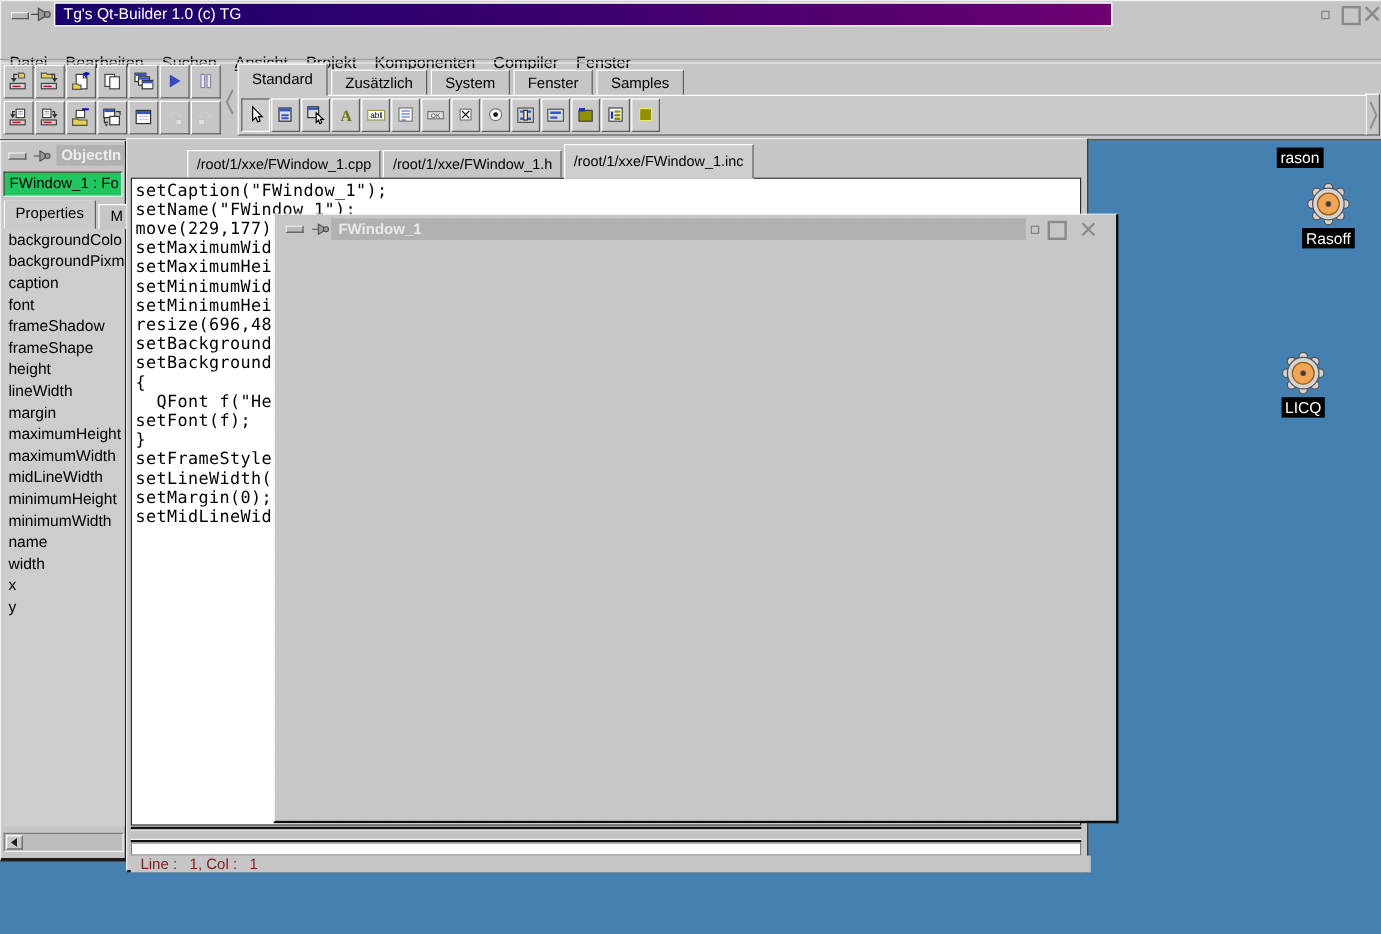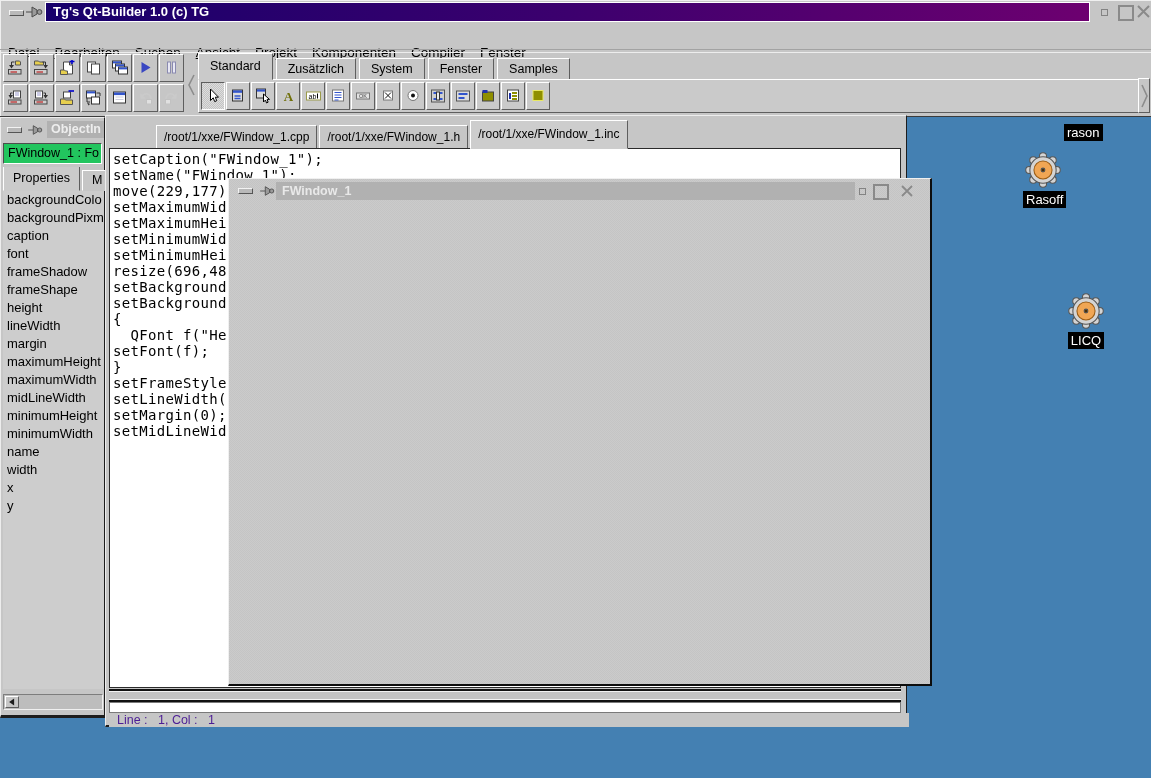--- a/index.html
+++ b/index.html
@@ -6,23 +6,23 @@
   body{
     width:1151px;height:778px;position:relative;overflow:hidden;
     background:#4480b2;
     font-family:"Liberation Sans",sans-serif;
     -webkit-font-smoothing:none;
   }
   .abs{position:absolute;}
   
   #topbar{left:0;top:0;width:1151px;height:117px;background:#c6c6c6;
     border-bottom:1px solid #3c3c3c;box-shadow:inset 1px 1px 0 #efefef;box-sizing:border-box;}
-  #main-titlebar{left:45px;top:2px;width:1045px;height:20px;box-sizing:border-box;
+  #main-titlebar{left:45px;top:2px;width:882px;height:20px;box-sizing:border-box;
     border:1px solid #ffffff;background:linear-gradient(90deg,#17006b,#3c006e,#6d0070);
-    color:#ffffff;font-size:13px;font-weight:bold;line-height:17px;padding-left:7px;
+    color:#ffffff;font-size:13px;font-weight:normal;line-height:17px;padding-left:7px;
     white-space:nowrap;overflow:hidden;}
   .dash{width:13px;height:4px;background:#b9b9b9;border:1px solid;border-color:#f2f2f2 #555 #555 #f2f2f2;}
   .wmdot{width:5px;height:5px;border:1px solid #838383;background:transparent;}
   .wmmax{width:12px;height:12px;border:2px solid #8a8a8a;background:transparent;}
   .wmx{line-height:0;}
   #menubar{left:8px;top:28px;height:19px;font-size:13.5px;color:#000;white-space:nowrap;}
   .menu-item{display:inline-block;margin-right:15px;cursor:default;margin-top:17px;}
   .menu-item u{text-decoration:underline;}
   #menuline{left:0;top:49px;width:1151px;height:2px;border-top:1px solid #a2a2a2;border-bottom:1px solid #ededed;}
   
@@ -82,21 +82,21 @@
     border:1px solid #2a2a2a;overflow:hidden;
     font-family:"DejaVu Sans Mono","Liberation Mono",monospace;font-size:14px;letter-spacing:.32px;
     line-height:16px;color:#000;padding:2px 0 0 3px;box-sizing:border-box;}
   .code-line{white-space:pre;height:16px;}
   #editor-hsplit{left:3px;top:573px;width:792px;height:13px;position:absolute;background:#c3c3c3;
     border-top:2px solid #111;border-bottom:2px solid #111;box-sizing:border-box;
     box-shadow:inset 0 1px 0 #f2f2f2, inset 0 -1px 0 #f2f2f2;}
   #editor-msg{left:3px;top:586px;width:792px;height:11px;position:absolute;background:#ffffff;
     border:1px solid #7a7a7a;box-sizing:border-box;}
   #editor-status{left:3px;top:597px;width:792px;height:14px;position:absolute;background:#c6c6c6;
-    font-size:12.5px;line-height:14px;padding-left:8px;white-space:pre;color:#4c1d95;}
+    font-size:12.5px;line-height:14px;padding-left:8px;white-space:pre;color:#7f1d1d;}
   
   #formwin{left:228px;top:178px;width:704px;height:508px;box-sizing:border-box;z-index:5;
     background-image:linear-gradient(45deg,#cbcbcb 25%,transparent 25%,transparent 75%,#cbcbcb 75%),
                      linear-gradient(45deg,#cbcbcb 25%,#c4c4c4 25%,#c4c4c4 75%,#cbcbcb 75%);
     background-size:2px 2px;background-position:0 0,1px 1px;
     border-top:1px solid #f0f0f0;border-left:1px solid #f0f0f0;
     border-right:2px solid #0d0d0d;border-bottom:2px solid #0d0d0d;}
   #form-titlebar{left:3px;top:3px;right:3px;height:18px;position:absolute;}
   #form-title{left:44px;top:0;right:72px;height:18px;position:absolute;background:#b1b1b1;
     color:#e9e9e9;font-size:12.5px;font-weight:bold;line-height:18px;padding-left:6px;
@@ -459,21 +459,21 @@
     <svg width="14" height="14">
         <path d="M2 2l10 10M12 2L2 12" stroke="#8a8a8a" stroke-width="1.8"></path>
       </svg>
   </span>
 </div>
 
 <div class="abs" style="left:1064px;top:123px;">
   <span class="dicon-label">rason</span>
 </div>
 
-<div class="abs" style="left:1023px;top:150px;width:44px;text-align:left;">
+<div class="abs" style="left:1085px;top:150px;width:44px;text-align:center;">
   <span class="gear">
     <svg width="40" height="40" viewBox="0 0 38 38">
       <g stroke="#565656" stroke-width="1">
         <circle cx="32" cy="19" r="3.4" fill="#d4d4d4"></circle>
           <circle cx="6" cy="19" r="3.4" fill="#d4d4d4"></circle>
         <circle cx="19" cy="6" r="3.4" fill="#d4d4d4"></circle>
           <circle cx="19" cy="32" r="3.4" fill="#d4d4d4"></circle>
         <circle cx="28.2" cy="9.8" r="3.4" fill="#d4d4d4"></circle>
           <circle cx="9.8" cy="9.8" r="3.4" fill="#d4d4d4"></circle>
         <circle cx="28.2" cy="28.2" r="3.4" fill="#d4d4d4"></circle>

